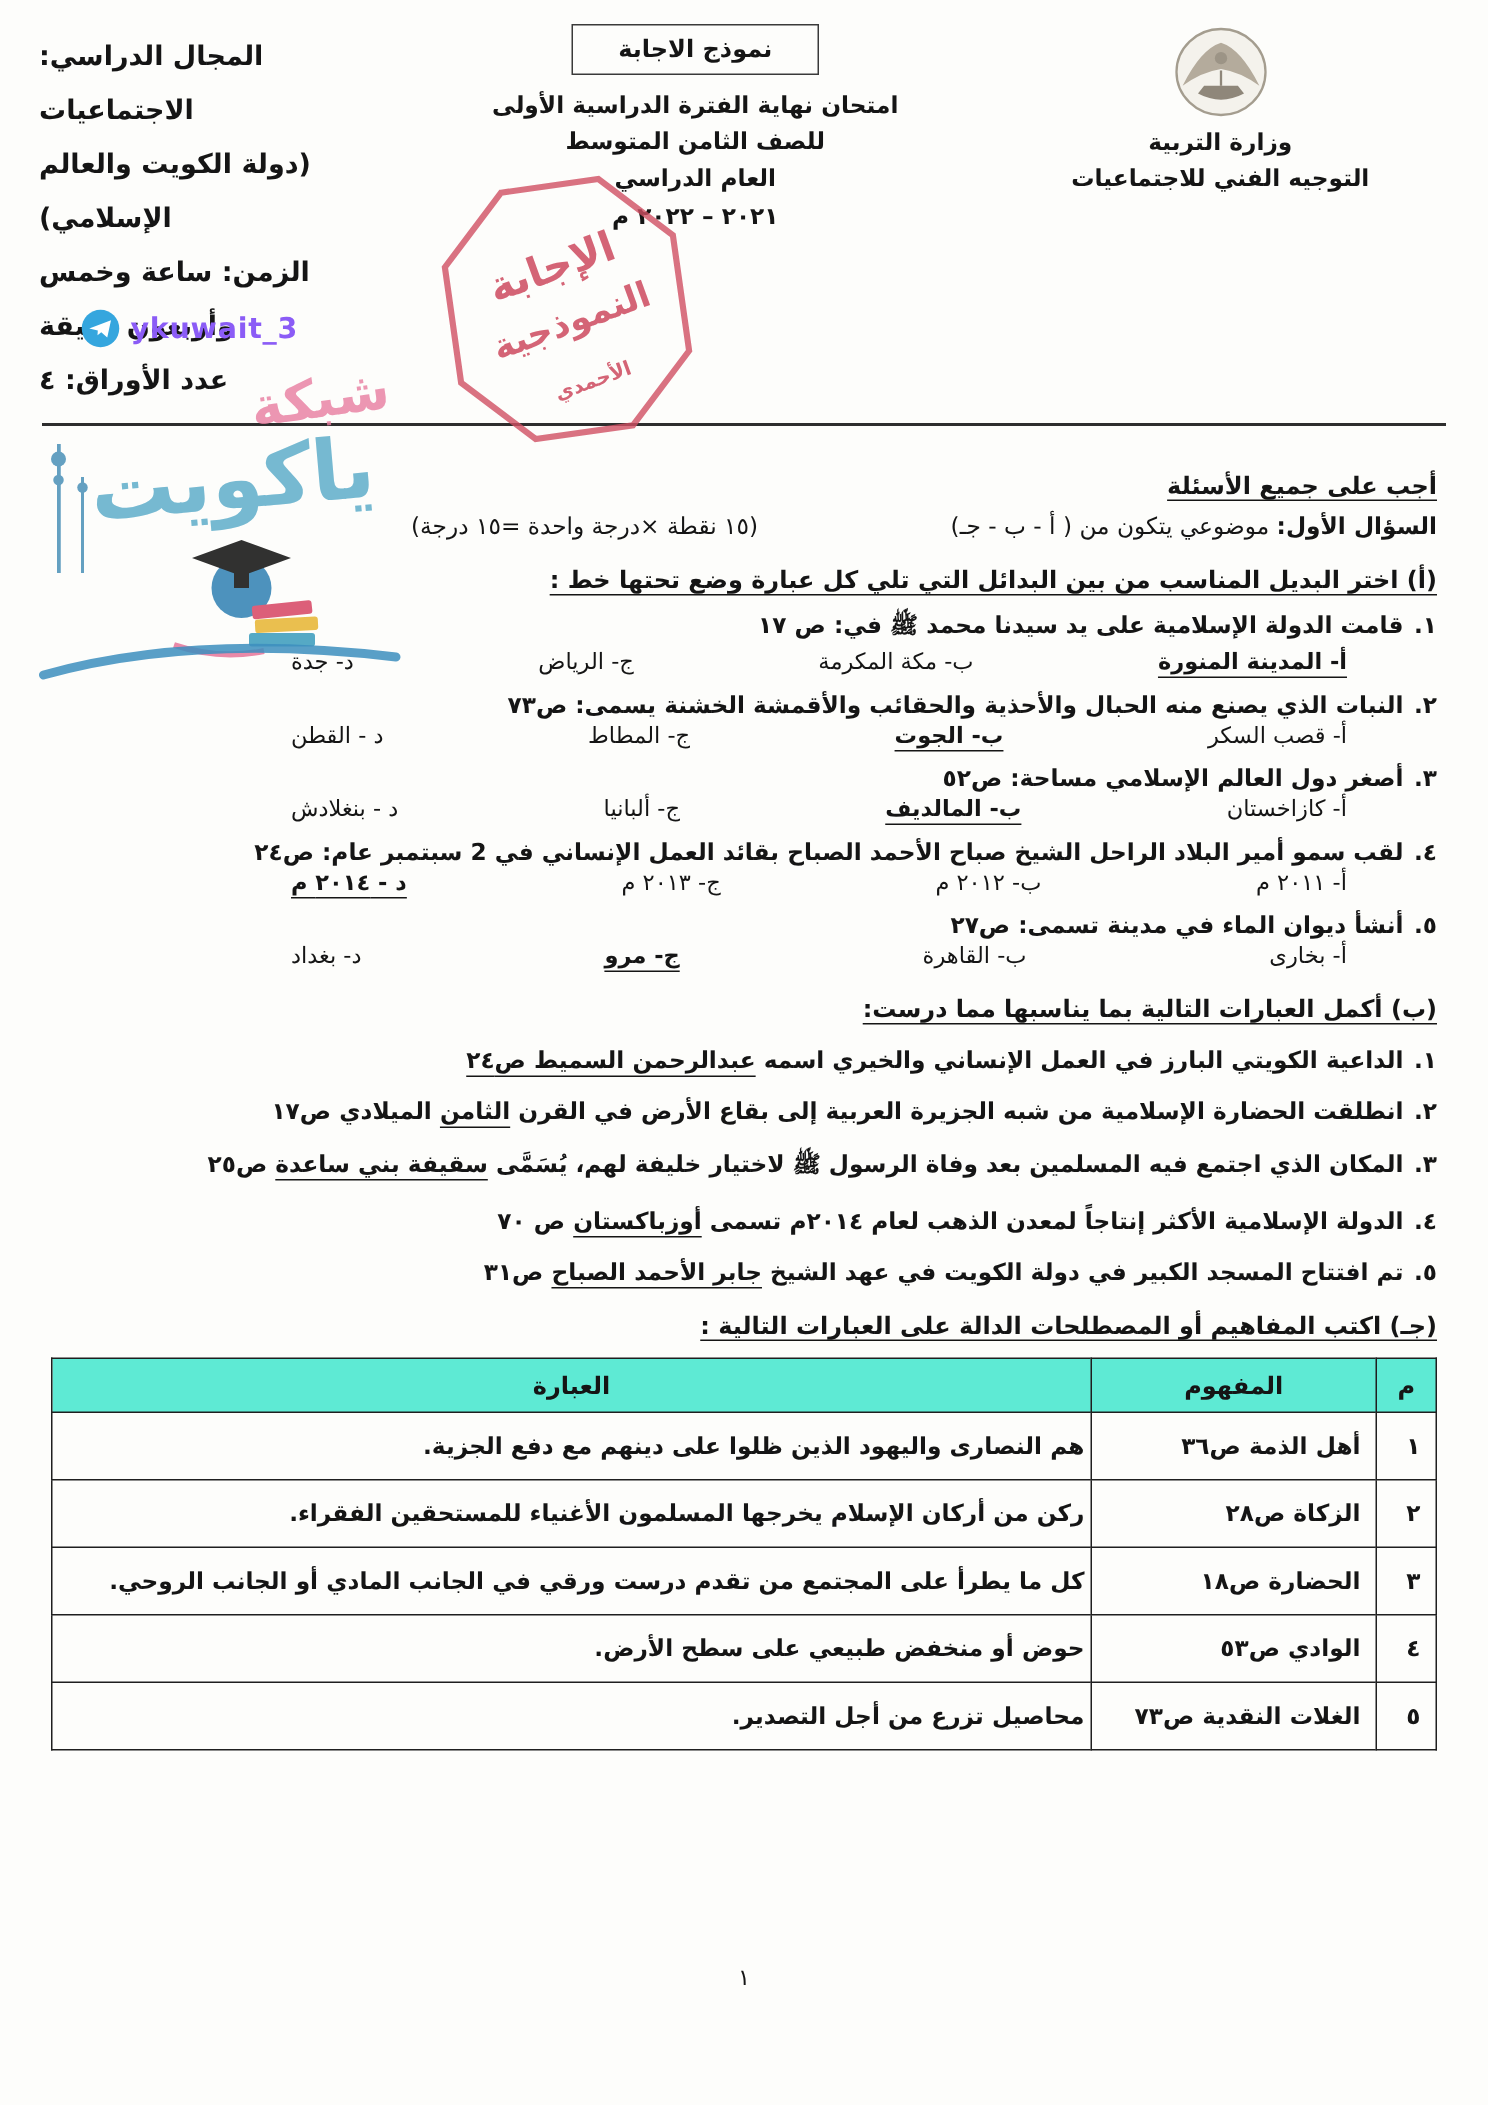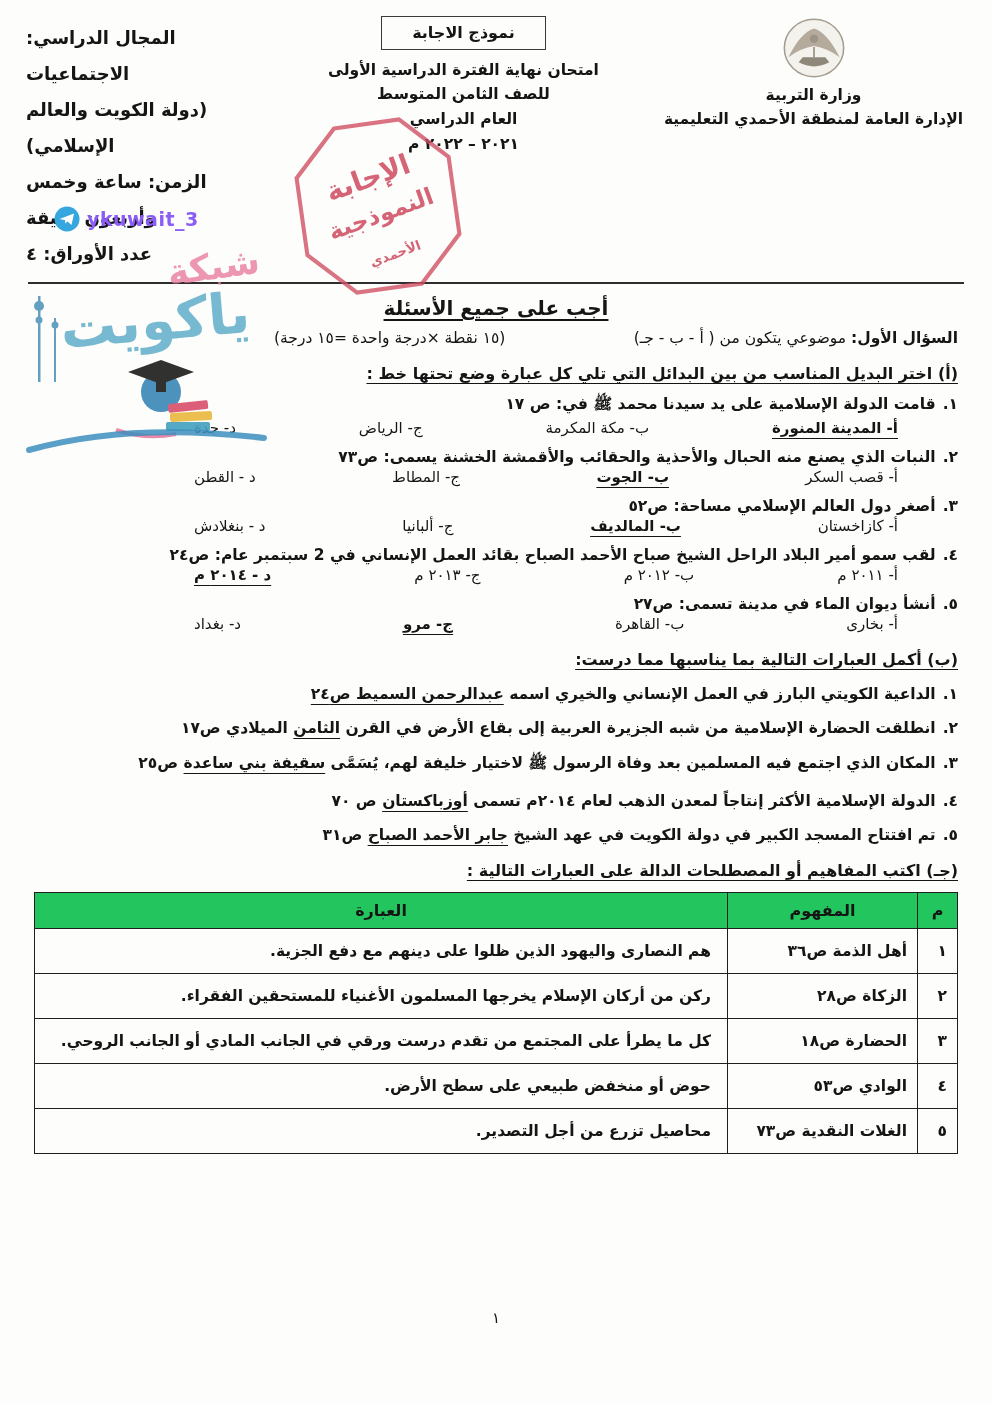--- a/index.html
+++ b/index.html
@@ -12,44 +12,44 @@
   .hdr { display: flex; align-items: flex-start; padding: 16px 26px 6px; }
   .h-right { width: 305px; text-align: center; font-weight: bold; font-size: 15.5px; line-height: 1.55; }
   .h-center { flex: 1; text-align: center; font-weight: bold; font-size: 15.5px; line-height: 1.6; }
   .h-left { width: 240px; font-weight: bold; font-size: 18px; line-height: 2.0; text-align: left; padding-top: 4px; }
   .answer-box { display: inline-block; border: 1.6px solid #3a3a3a; padding: 3px 30px; margin-bottom: 8px; font-size: 16px; }
   .emblem { width: 88px; height: 64px; display: block; margin: 0 auto 3px; }
   .rule { border-top: 2px solid #2e2e2e; margin: 4px 28px 0; }
 
   
   main { position: relative; z-index: 1; padding: 10px 34px 0; font-size: 15.5px; }
-  .center-title { text-align: center; font-weight: bold; font-size: 20px;
-                  text-decoration: underline; text-underline-offset: 4px; margin-top: 2px; }
+  .center-title { font-weight: bold; font-size: 16px;
+                  text-decoration: underline; text-underline-offset: 4px; margin-top: 20px; }
   .q-intro { display: flex; justify-content: space-between; padding-left: 240px; margin-top: 9px; }
   .q-intro .lbl { font-weight: bold; }
   .sec-h { font-weight: bold; font-size: 16px; text-decoration: underline;
            text-underline-offset: 4px; margin-top: 17px; }
   .q { margin-top: 11px; font-weight: bold; }
   .qnum { font-weight: bold; margin-left: 7px; }
   .opts { display: flex; justify-content: space-between; padding: 2px 60px 0 160px;
           margin-bottom: 6px; font-size: 15px; font-weight: normal; }
   .opt.u { text-decoration: underline; text-underline-offset: 5px; font-weight: bold; }
   .fill { margin-top: 16px; font-weight: bold; }
   .ans { text-decoration: underline; text-underline-offset: 5px; font-weight: bold; }
 
   
   .ctable { width: 100%; border-collapse: collapse; margin-top: 12px;
             font-size: 15.5px; font-weight: bold; }
   .ctable th, .ctable td { border: 1.7px solid #1f1f1f; }
-  .ctable th { background: #22c55e; font-size: 16px; padding: 8px; }
+  .ctable th { background: #5eead4; font-size: 16px; padding: 8px; }
   .ctable td { padding: 13px 10px; }
   .col-num { width: 40px; }
   .col-concept { width: 190px; }
   .ctable td.c { text-align: right; }
-  .ctable td.s { padding-right: 16px; }
+  .ctable td.s { padding-right: 4px; }
 
   .pagenum { position: absolute; bottom: 76px; left: 0; right: 0; text-align: center; font-size: 15px; }
 
   
   .stamp { position: absolute; left: 296px; top: 118px; width: 164px; height: 176px;
            transform: rotate(-8deg); z-index: 6; }
 
   
   .watermark { position: absolute; left: 20px; top: 206px; width: 270px; height: 265px;
                z-index: 5; pointer-events: none; }
@@ -73,21 +73,21 @@
   <header class="hdr">
     <div class="h-right">
       <svg class="emblem" viewBox="0 0 86 62">
         <ellipse cx="43" cy="31" rx="29" ry="28" fill="#f4f2ec" stroke="#a49d8f" stroke-width="1.5"></ellipse>
         <path d="M18 40 Q30 16 43 12 Q56 16 68 40 Q56 31 43 29 Q30 31 18 40 Z" fill="#b4ab9c"></path>
         <circle cx="43" cy="22" r="4" fill="#9c9486"></circle>
         <path d="M28 45 Q43 53 58 45 L54 40 L32 40 Z" fill="#8f877a"></path>
         <line x1="43" y1="30" x2="43" y2="40" stroke="#8f877a" stroke-width="1.5"></line>
       </svg>
       <div>وزارة التربية</div>
-      <div>الإدارة العامة لمنطقة الأحمدي التعليمية</div>
+      <div>التوجيه الفني للاجتماعيات</div>
     </div>
 
     <div class="h-center">
       <div class="answer-box">نموذج الاجابة</div>
       <div>امتحان نهاية الفترة الدراسية الأولى</div>
       <div>للصف الثامن المتوسط</div>
       <div>العام الدراسي</div>
       <div>٢٠٢١ – ٢٠٢٢ م</div>
     </div>
 

